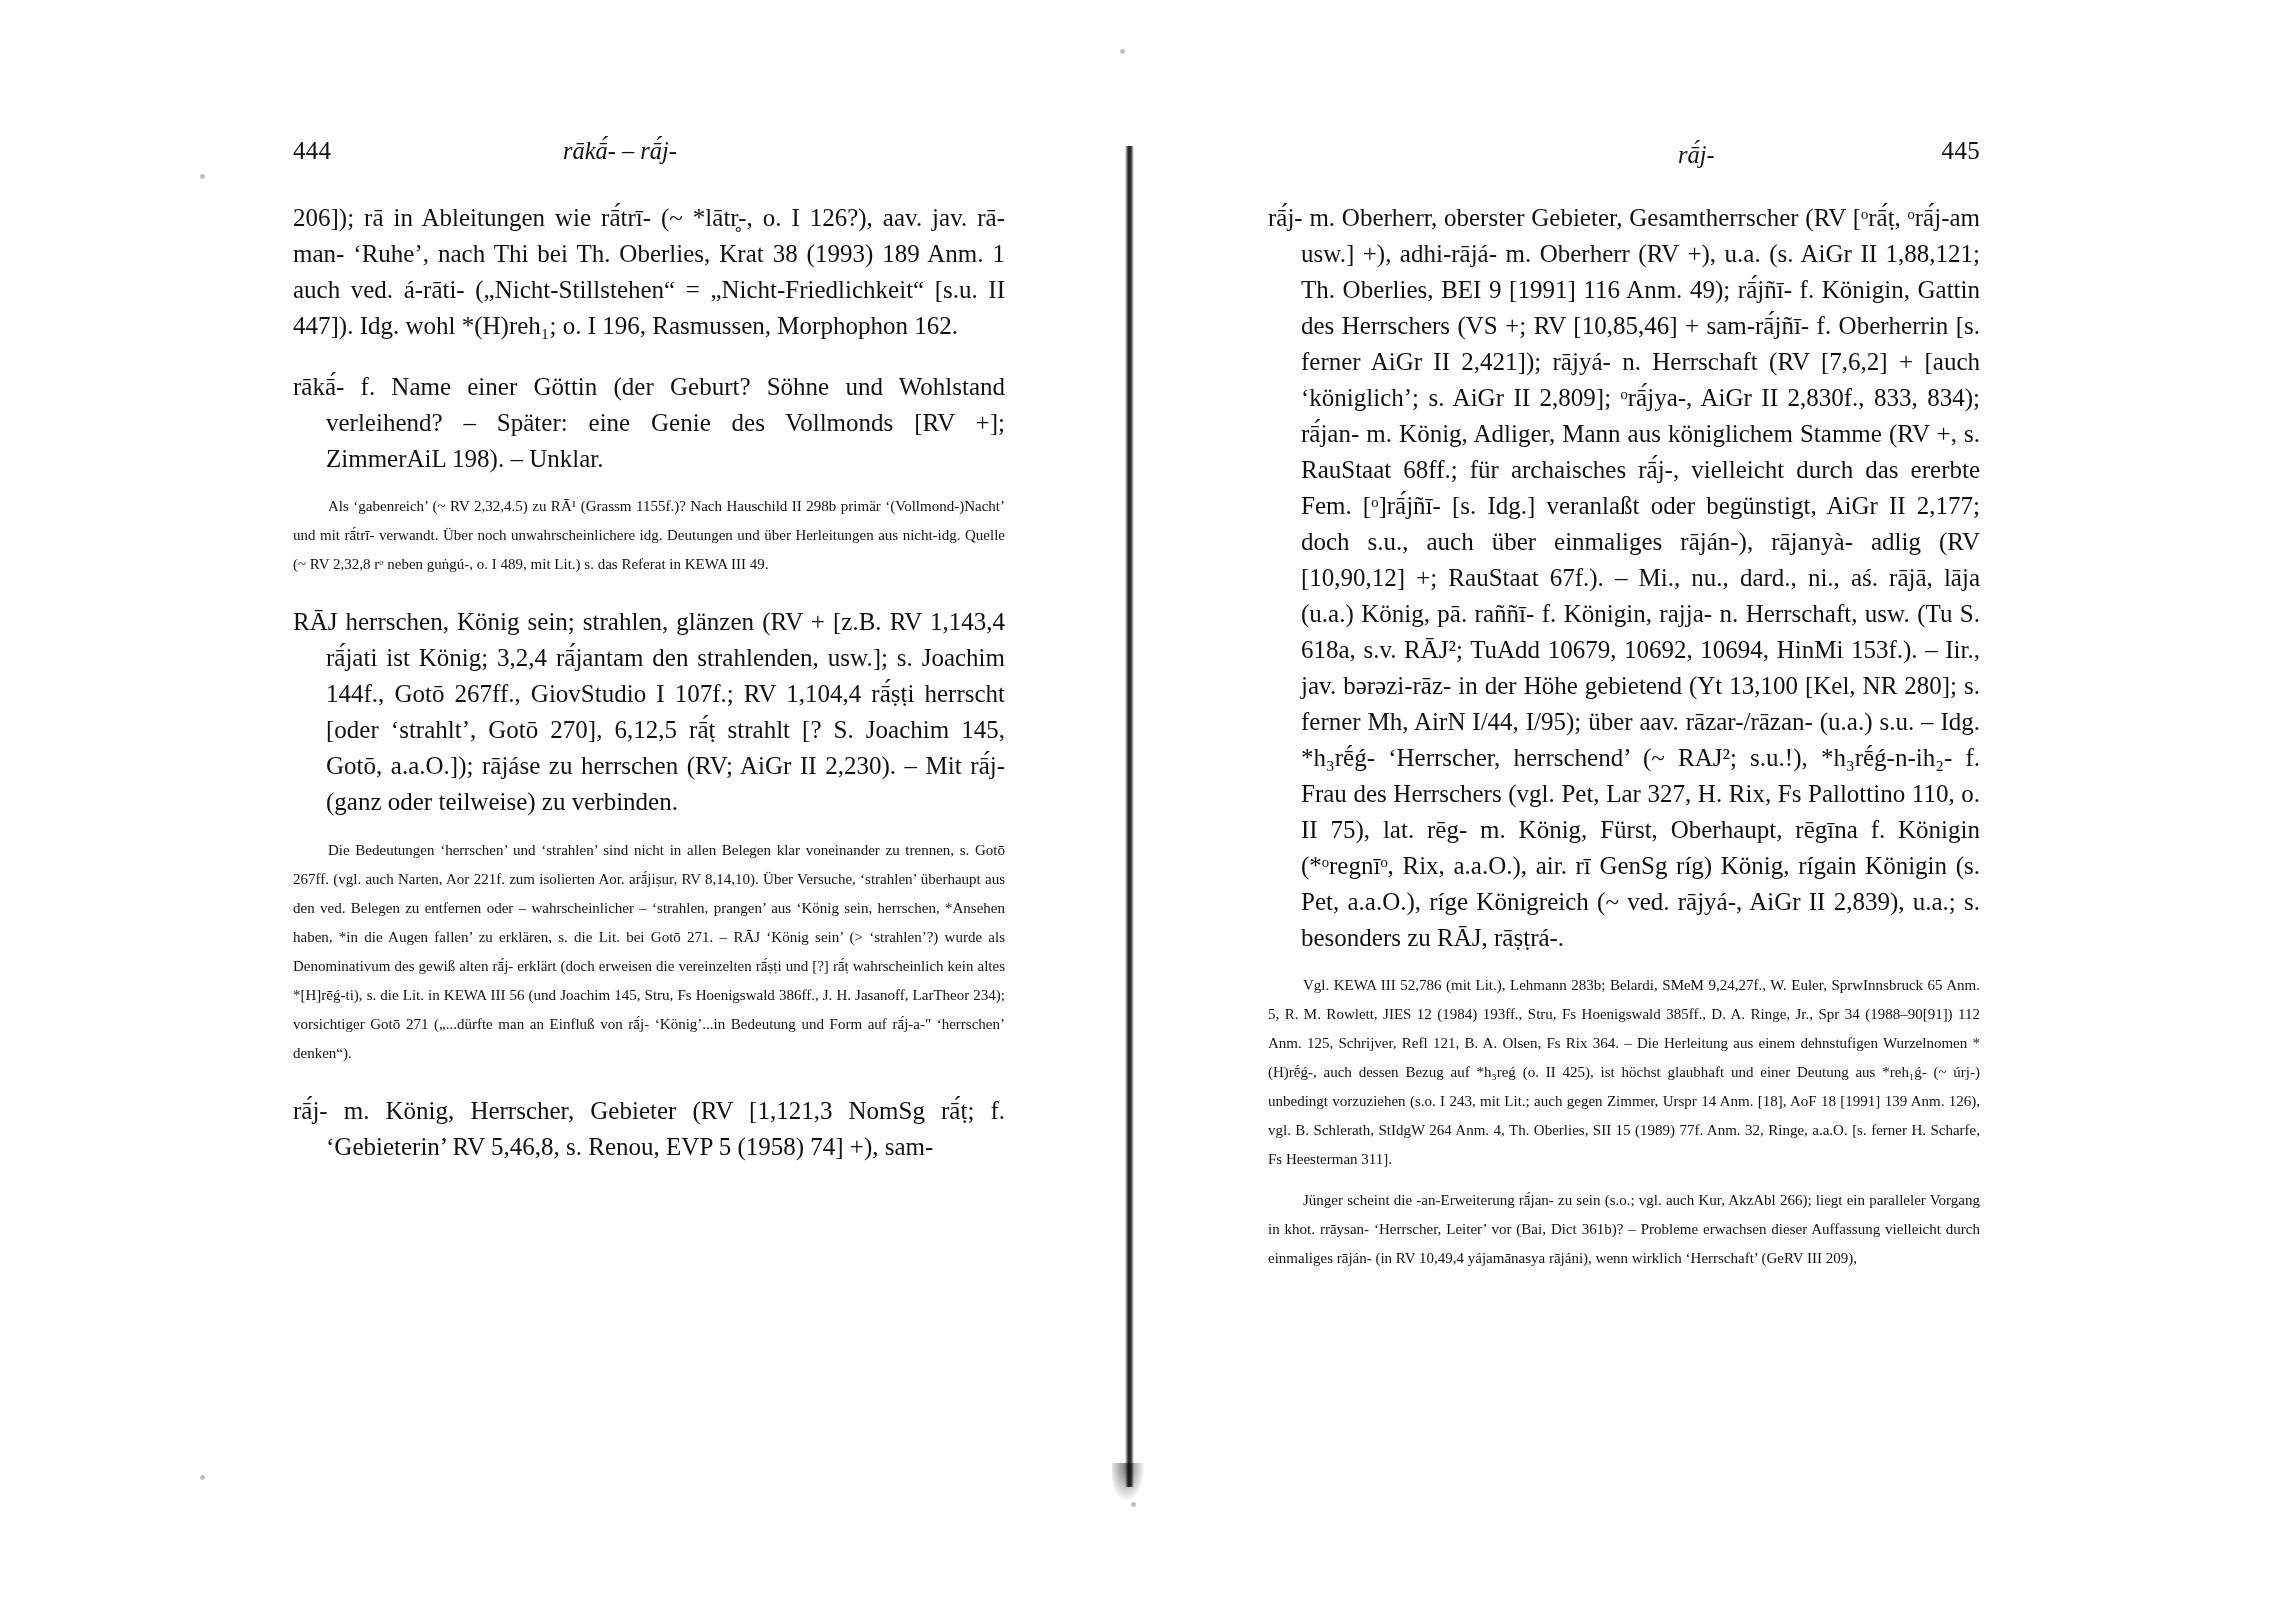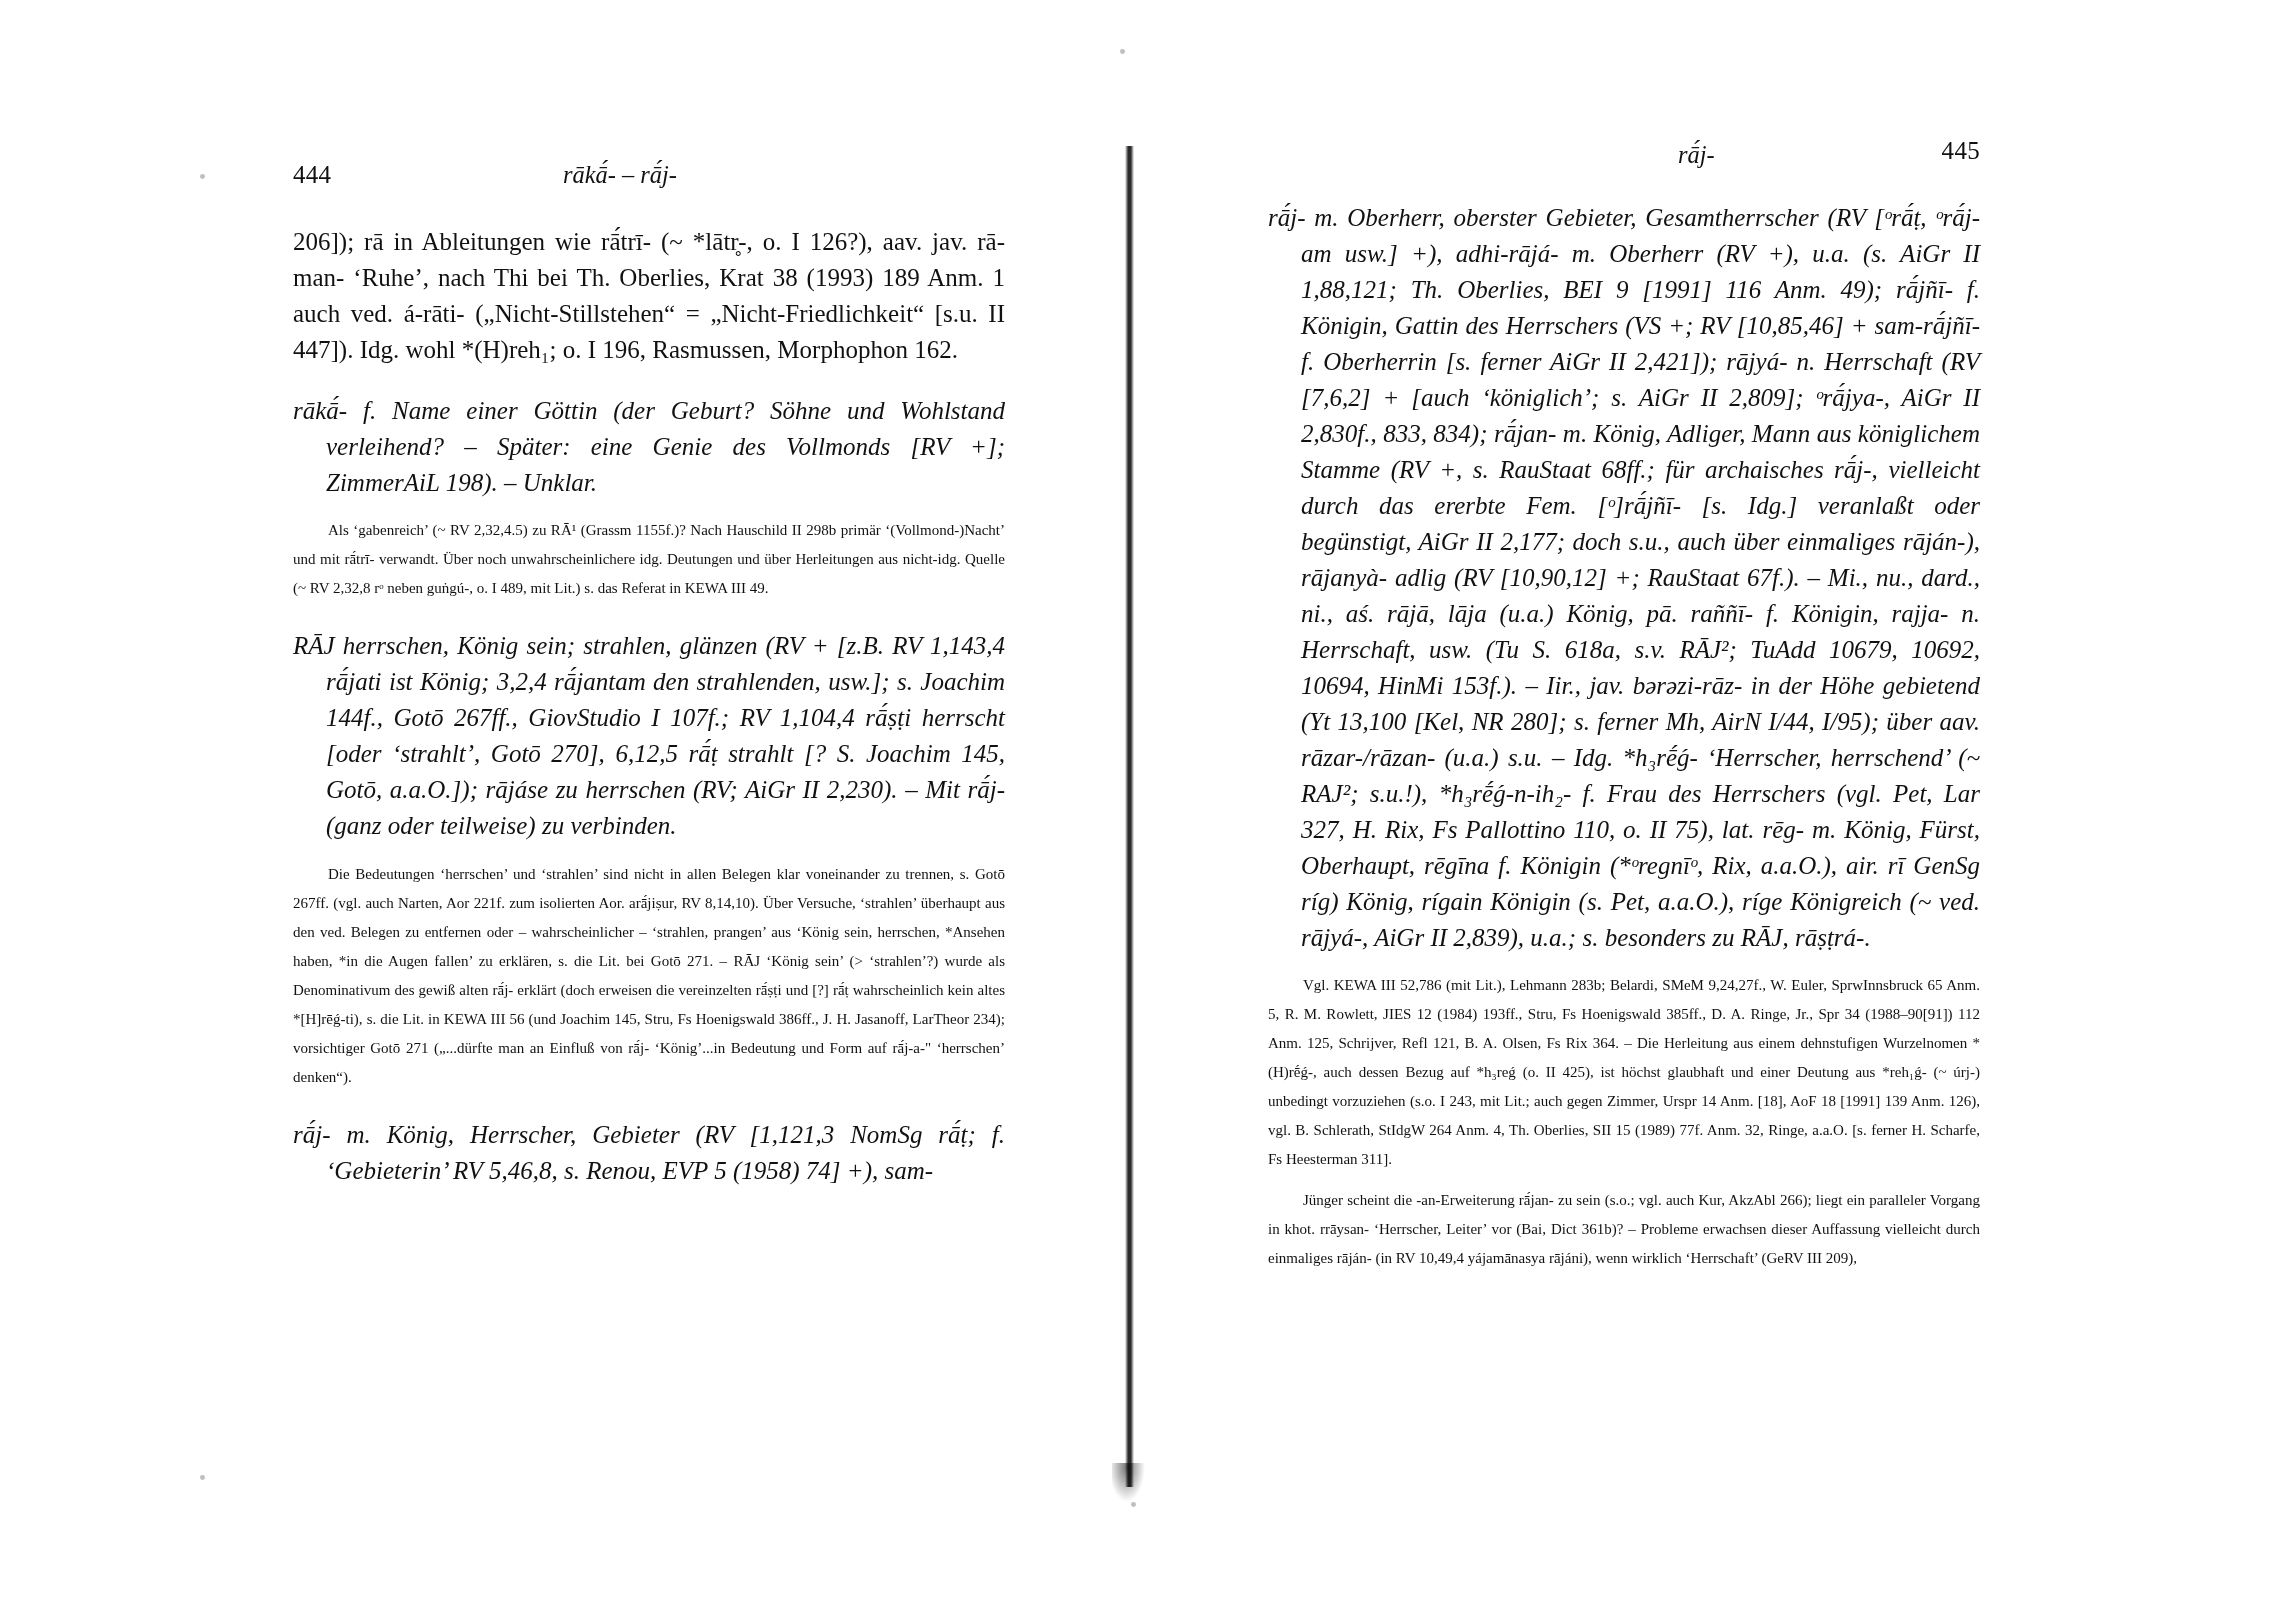--- a/index.html
+++ b/index.html
@@ -51,21 +51,21 @@
     top: 1463px;
     width: 33px;
     height: 39px;
     background: radial-gradient(ellipse at 45% 10%, rgba(0,0,0,.55) 0%, rgba(0,0,0,0) 70%);
   }
 
   .page {
     position: absolute;
     top: 137px;
   }
-  .page.left  { left: 293px;  width: 712px; margin-top: 24px; }
+  .page.left  { left: 293px;  width: 712px; }
   .page.right { left: 1268px; width: 712px; }
 
   .running-head {
     position: relative;
     height: 41px;
     font-size: 24.4px;
   }
   .folio {
     position: absolute;
     font-size: 25px;
@@ -97,21 +97,20 @@
     font-size: 25px;
     line-height: 36px;
     margin-top: 25px;
     text-indent: 0;
   }
   .entry.first { margin-top: 0; }
   .entry .hang {
     display: block;
     padding-left: 33px;
     text-indent: -33px;
-    font-style: italic;
   }
 
   
   .small {
     font-size: 15px;
     line-height: 29px;
     margin-top: 15.6px;
   }
   .small p { text-indent: 35px; }
 </style>

